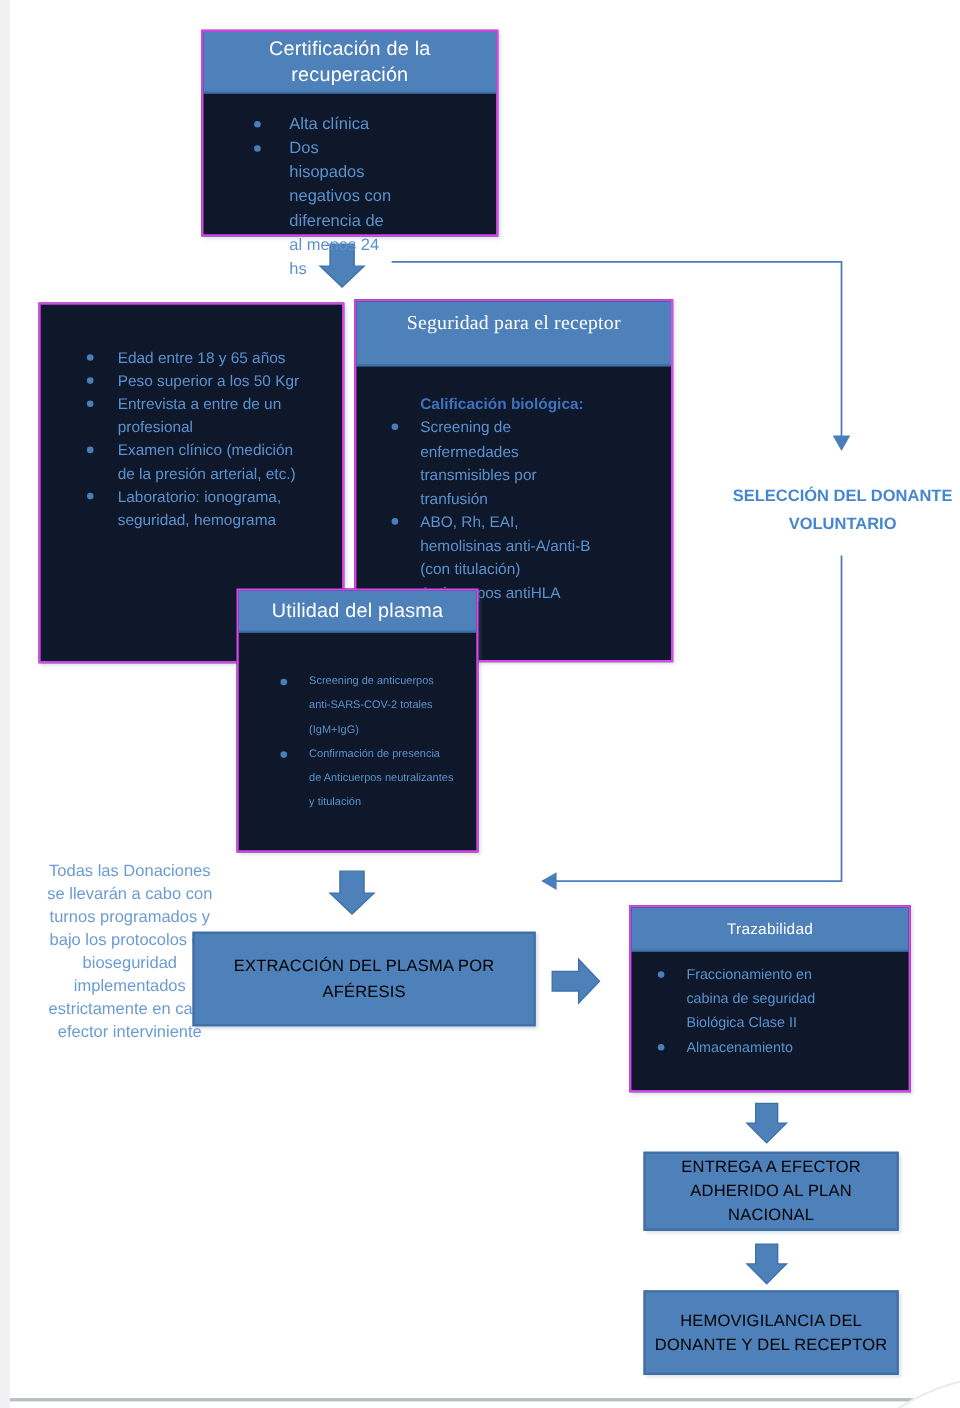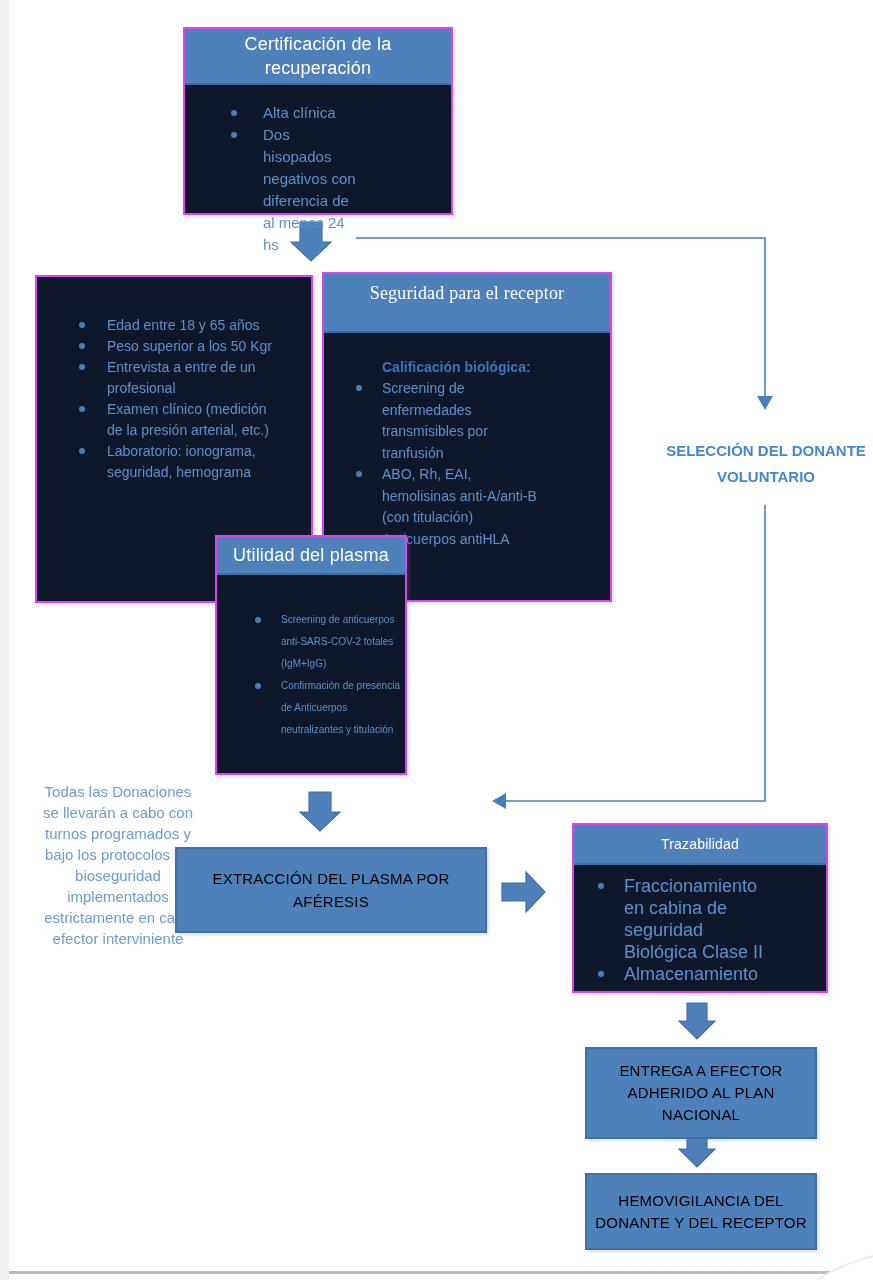--- a/index.html
+++ b/index.html
@@ -55,41 +55,41 @@
   #receptor-box { left:322px; top:272px; width:290px; height:330px; }
   #receptor-box .hdr { height:59px; }
   #receptor-box .subhead {
     margin:24px 0 0 58px; color:#3f72bd; font-weight:bold; font-size:14px; line-height:21px;
   }
   #receptor-box ul { margin:0 0 0 30px; font-size:14px; line-height:21.5px; }
   #receptor-box li { max-width:190px; padding-left:28px; }
   #receptor-box li::before { left:2px; top:7px; }
 
   
-  #utilidad-box { left:215px; top:535px; width:192px; height:240px; }
+  #utilidad-box { left:215px; top:535px; width:220px; height:240px; }
   #utilidad-box .hdr { height:38px; }
   #utilidad-box ul { margin:34px 0 0 36px; font-size:10px; line-height:22px; }
   #utilidad-box li { max-width:160px; padding-left:28px; }
   #utilidad-box li::before { left:2px; }
 
   
   #traza-box { left:572px; top:823px; width:256px; height:170px; }
   #traza-box .hdr { height:40px; font-size:14px; }
-  #traza-box ul { margin:10px 0 0 22px; font-size:18px; line-height:22px; }
+  #traza-box ul { margin:10px 0 0 22px; font-size:13px; line-height:22px; }
   #traza-box li { max-width:180px; padding-left:28px; }
   #traza-box li::before { left:2px; }
 
   
   .sbox {
     position:absolute; background:#4e80ba; border:2px solid #406fa5; color:#000000;
     display:flex; align-items:center; justify-content:center; text-align:center;
     box-shadow:2px 2px 3px rgba(110,130,160,0.25); z-index:3; letter-spacing:.2px;
   }
   #extraccion-box { left:175px; top:847px; width:312px; height:86px; font-size:15px; line-height:23px; padding:0 28px; }
-  #entrega-box { left:585px; top:1047px; width:232px; height:92px; font-size:15px; line-height:22px; padding:0 26px; }
+  #entrega-box { left:585px; top:1047px; width:232px; height:72px; font-size:15px; line-height:22px; padding:0 26px; }
   #hemo-box { left:585px; top:1173px; width:232px; height:77px; font-size:15px; line-height:22px; padding:0 6px; }
 
   
   #seleccion-label {
     position:absolute; left:658px; top:438px; width:216px; z-index:3;
     color:#4587cf; font-weight:bold; font-size:15px; line-height:26px; text-align:center;
   }
   #nota-label {
     position:absolute; left:42px; top:781px; width:152px; z-index:3;
     color:#6b9bd4; font-size:15px; line-height:21px; text-align:center;

